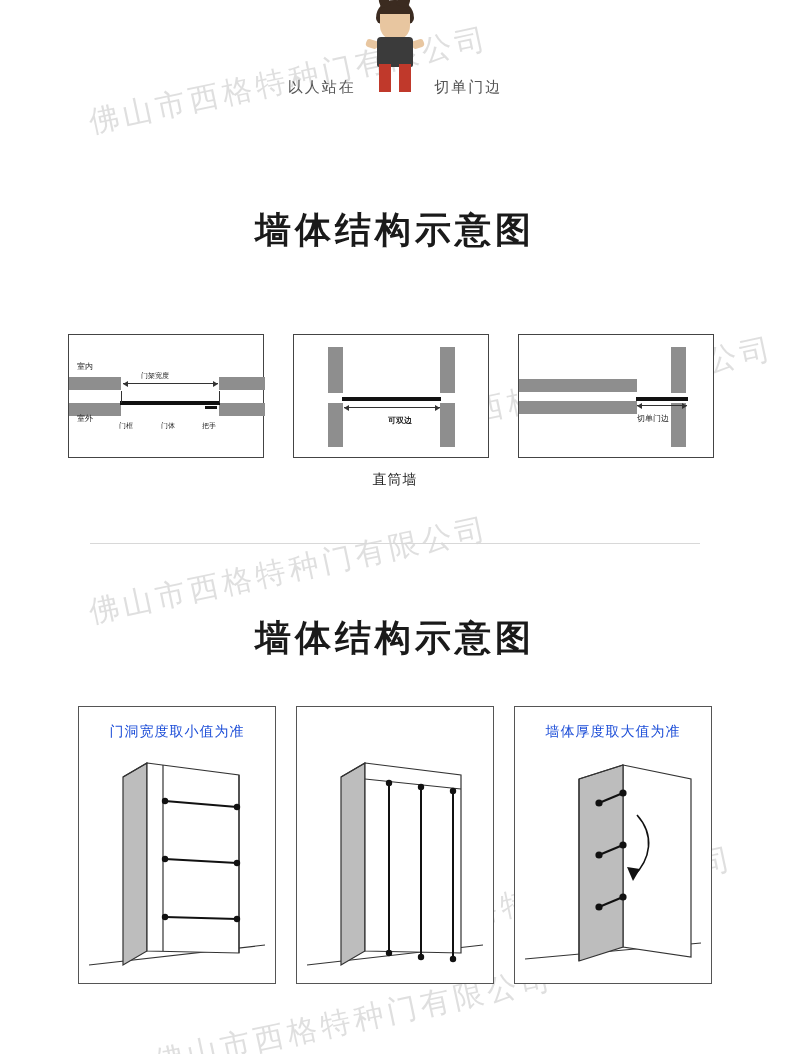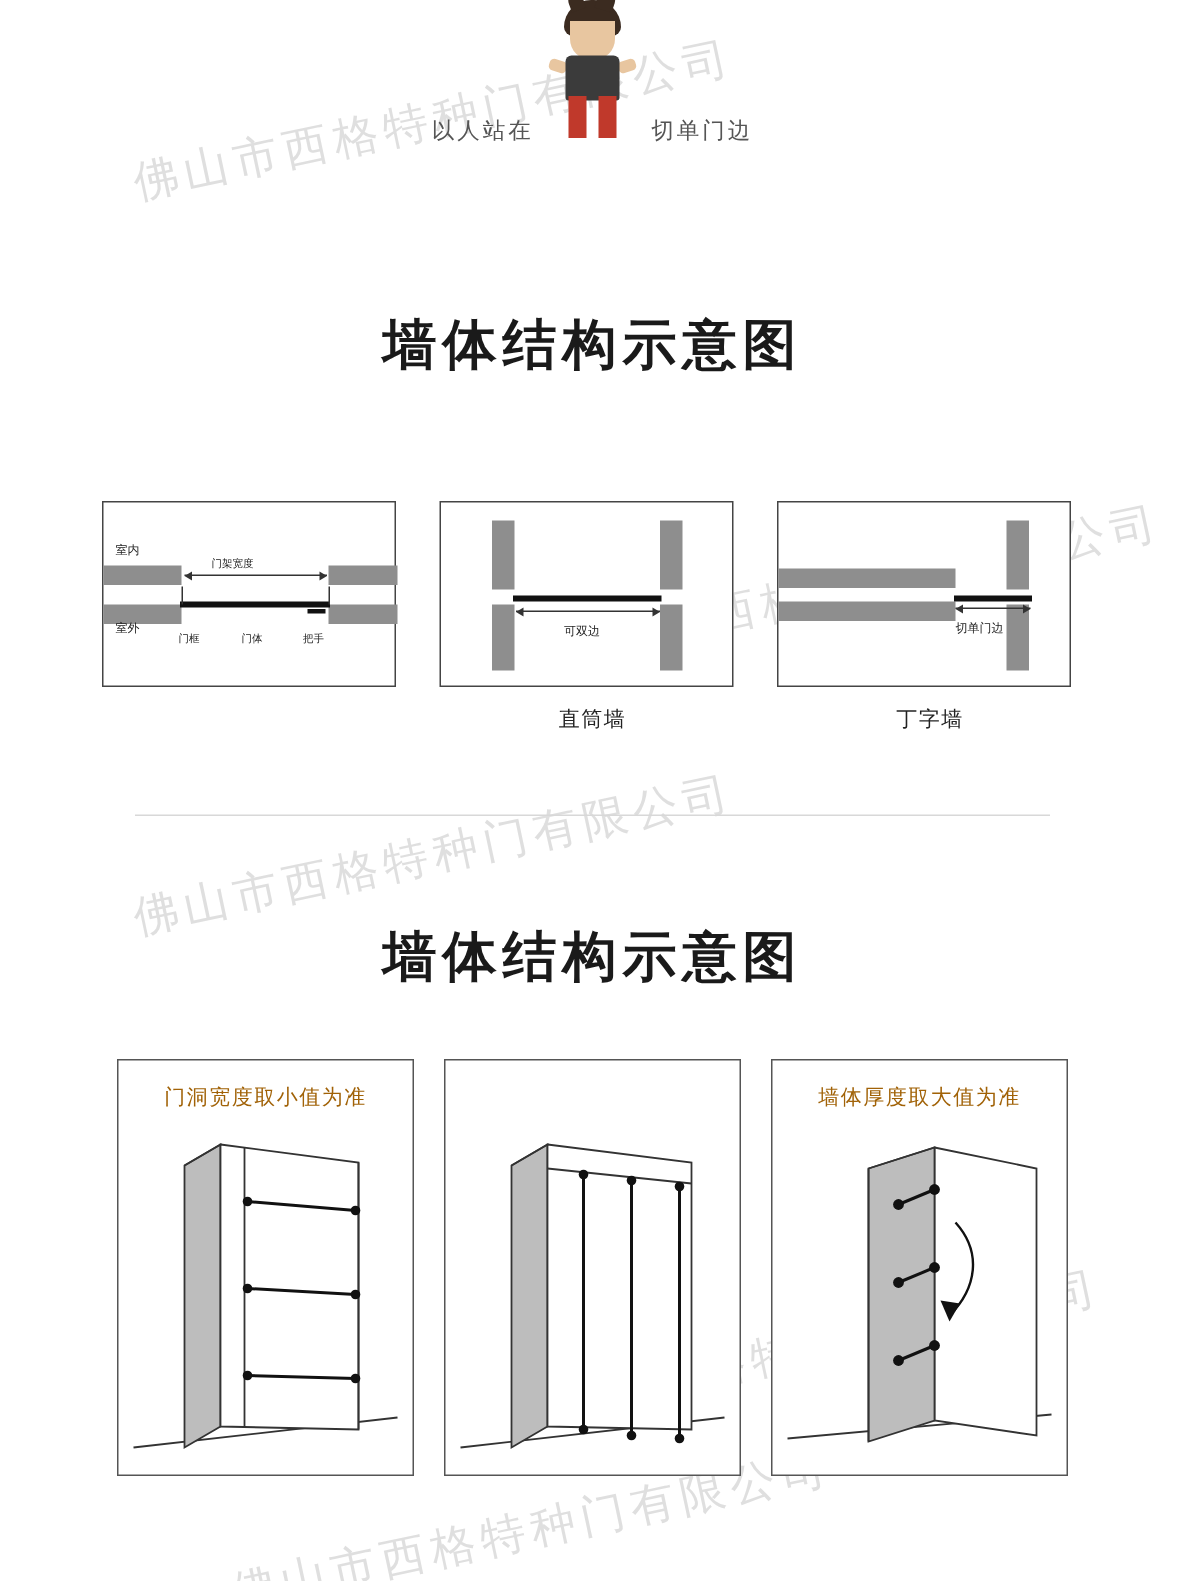--- a/index.html
+++ b/index.html
@@ -190,21 +190,21 @@
     position: relative;
     background: #fff;
     box-sizing: border-box;
   }
   .door-card-title {
     position: absolute;
     top: 16px;
     left: 0; right: 0;
     text-align: center;
     font-size: 14px;
-    color: #a16207;
+    color: #1d4ed8;
     letter-spacing: 1px;
   }
 
   
   .nosel { user-select: none; }
 </style>
 </head>
 <body>
 
 <div class="watermark wm1 nosel">佛山市西格特种门有限公司</div>
@@ -266,37 +266,36 @@
 
   <div class="wall-card">
     <div class="wall-box">
       <div class="seg" style="left:34px; top:12px; width:15px; height:46px;"></div>
       <div class="seg" style="left:34px; top:68px; width:15px; height:44px;"></div>
       <div class="seg" style="left:146px; top:12px; width:15px; height:46px;"></div>
       <div class="seg" style="left:146px; top:68px; width:15px; height:44px;"></div>
 
       <div class="blackbar" style="left:48px; top:62px; width:99px; height:4px;"></div>
       <div class="arrowline" style="left:50px; top:72px; width:96px;"></div>
-      <div class="tiny" style="left:82px; top:80px; font-size:8px;">可双边</div>
+      <div class="tiny" style="left:94px; top:80px; font-size:8px;font-weight:bold;">可双边</div>
     </div>
     <div class="wall-label">直筒墙</div>
   </div>
 
   <div class="wall-card">
     <div class="wall-box">
       <div class="seg" style="left:0px; top:44px; width:118px; height:13px;"></div>
       <div class="seg" style="left:0px; top:66px; width:118px; height:13px;"></div>
       <div class="seg" style="left:152px; top:12px; width:15px; height:46px;"></div>
       <div class="seg" style="left:152px; top:68px; width:15px; height:44px;"></div>
 
       <div class="blackbar" style="left:117px; top:62px; width:52px; height:4px;"></div>
       <div class="arrowline" style="left:118px; top:70px; width:50px;"></div>
       <div class="tiny" style="left:118px; top:78px; font-size:8px;">切单门边</div>
     </div>
-    <div class="wall-label">丁字墙</div>
   </div>
 
 </div>
 
 <div class="divider" id="divider-1"></div>
 
 <div class="section-title" id="title-door">墙体结构示意图</div>
 
 <div class="door-row">
 

